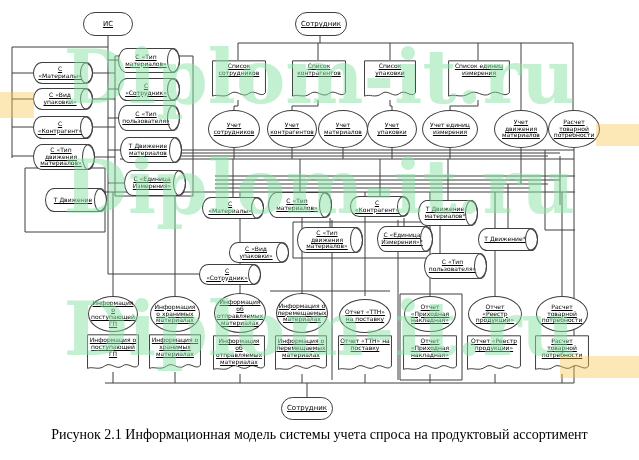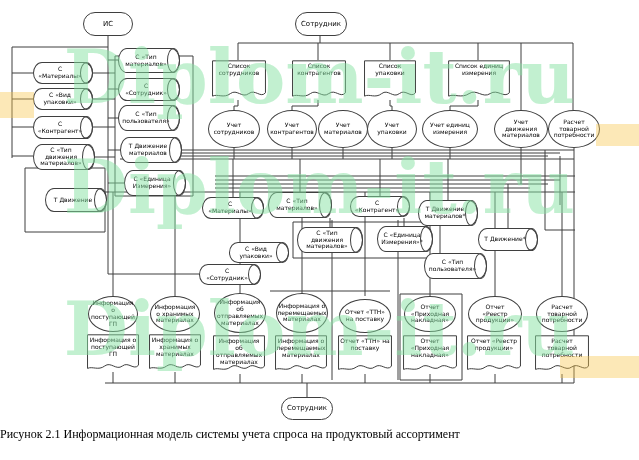--- a/index.html
+++ b/index.html
@@ -1,34 +1,34 @@
 <!DOCTYPE html>
 <html><head>
 <meta charset="utf-8">
 <style>
   html,body{margin:0;padding:0;background:#ffffff;}
   .page{position:relative;width:639px;height:460px;background:#fff;overflow:hidden;
         font-family:"DejaVu Sans",sans-serif;}
   .connectors{position:absolute;left:0;top:0;z-index:0;}
   .node{position:absolute;box-sizing:border-box;display:flex;align-items:center;justify-content:center;
-        text-align:center;color:#000;background:#fff;z-index:1;line-height:1.15;}
+        text-align:center;color:#000;background:#fff;z-index:1;line-height:1.15;text-decoration:underline;}
   .term{border:1px solid #3f3f3f;border-radius:12px;font-size:7px;}
   .proc{border:1px solid #3f3f3f;border-radius:50%;font-size:6px;padding:2px 3px;}
   .cyl{border:1px solid #3f3f3f;border-radius:9px/50%;font-size:6px;padding:0 10px 0 4px;}
   .cyl::after{content:"";position:absolute;top:-1px;bottom:-1px;right:-1px;width:11px;
         border:1px solid #3f3f3f;border-radius:50%;background:transparent;}
   .doc{background:transparent;border:none;font-size:6px;align-items:flex-start;padding:3px 2px 8px 2px;}
   .doc svg{position:absolute;inset:0;width:100%;height:100%;z-index:0;}
   .doc span{position:relative;z-index:1;}
   .wm{position:absolute;left:0;width:639px;text-align:center;font-family:"DejaVu Serif",serif;
       font-weight:bold;font-size:74px;line-height:1;color:#86e2a2;opacity:.5;white-space:nowrap;
       pointer-events:none;z-index:3;}
   .hl{position:absolute;background:#f7c64b;opacity:.4;z-index:2;pointer-events:none;}
-  .caption{position:absolute;left:0;right:0;top:427px;text-align:left;
-      font-family:"Liberation Serif","DejaVu Serif",serif;font-size:12px;color:#000;z-index:1;}
+  .caption{position:absolute;left:0;right:0;top:427px;text-align:center;
+      font-family:"Liberation Serif","DejaVu Serif",serif;font-size:14px;color:#000;z-index:1;}
 </style>
 </head>
 <body>
 
 <div class="page">
 
   <svg class="connectors" width="639" height="460">
     <path fill="none" stroke="#3f3f3f" stroke-width="1" d="
       M108,36 V47 M12,47 H108 M12,47 V158 M12,73 H33 M12,99 H33 M12,127 H33 M12,156 H33
       M93,73 H115 M93,99 H115 M93,127 H115 M95,157 H115

